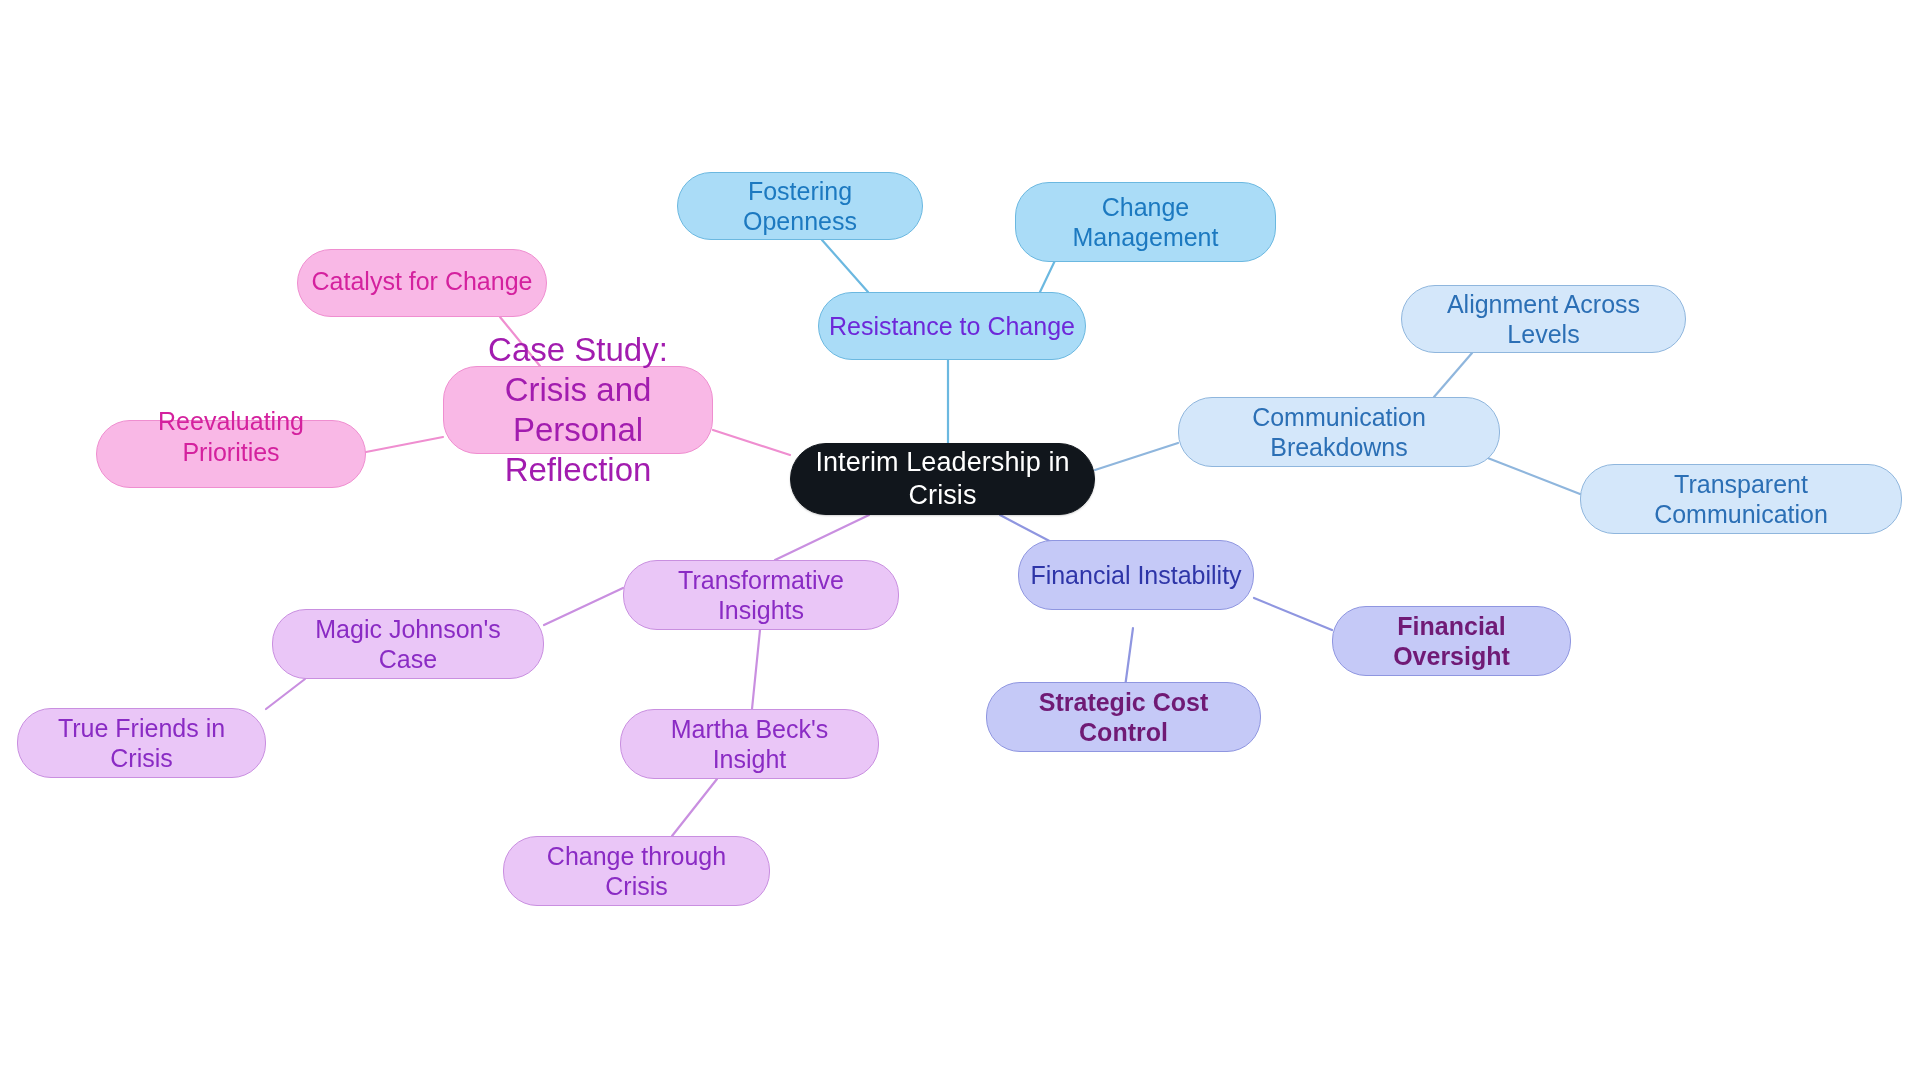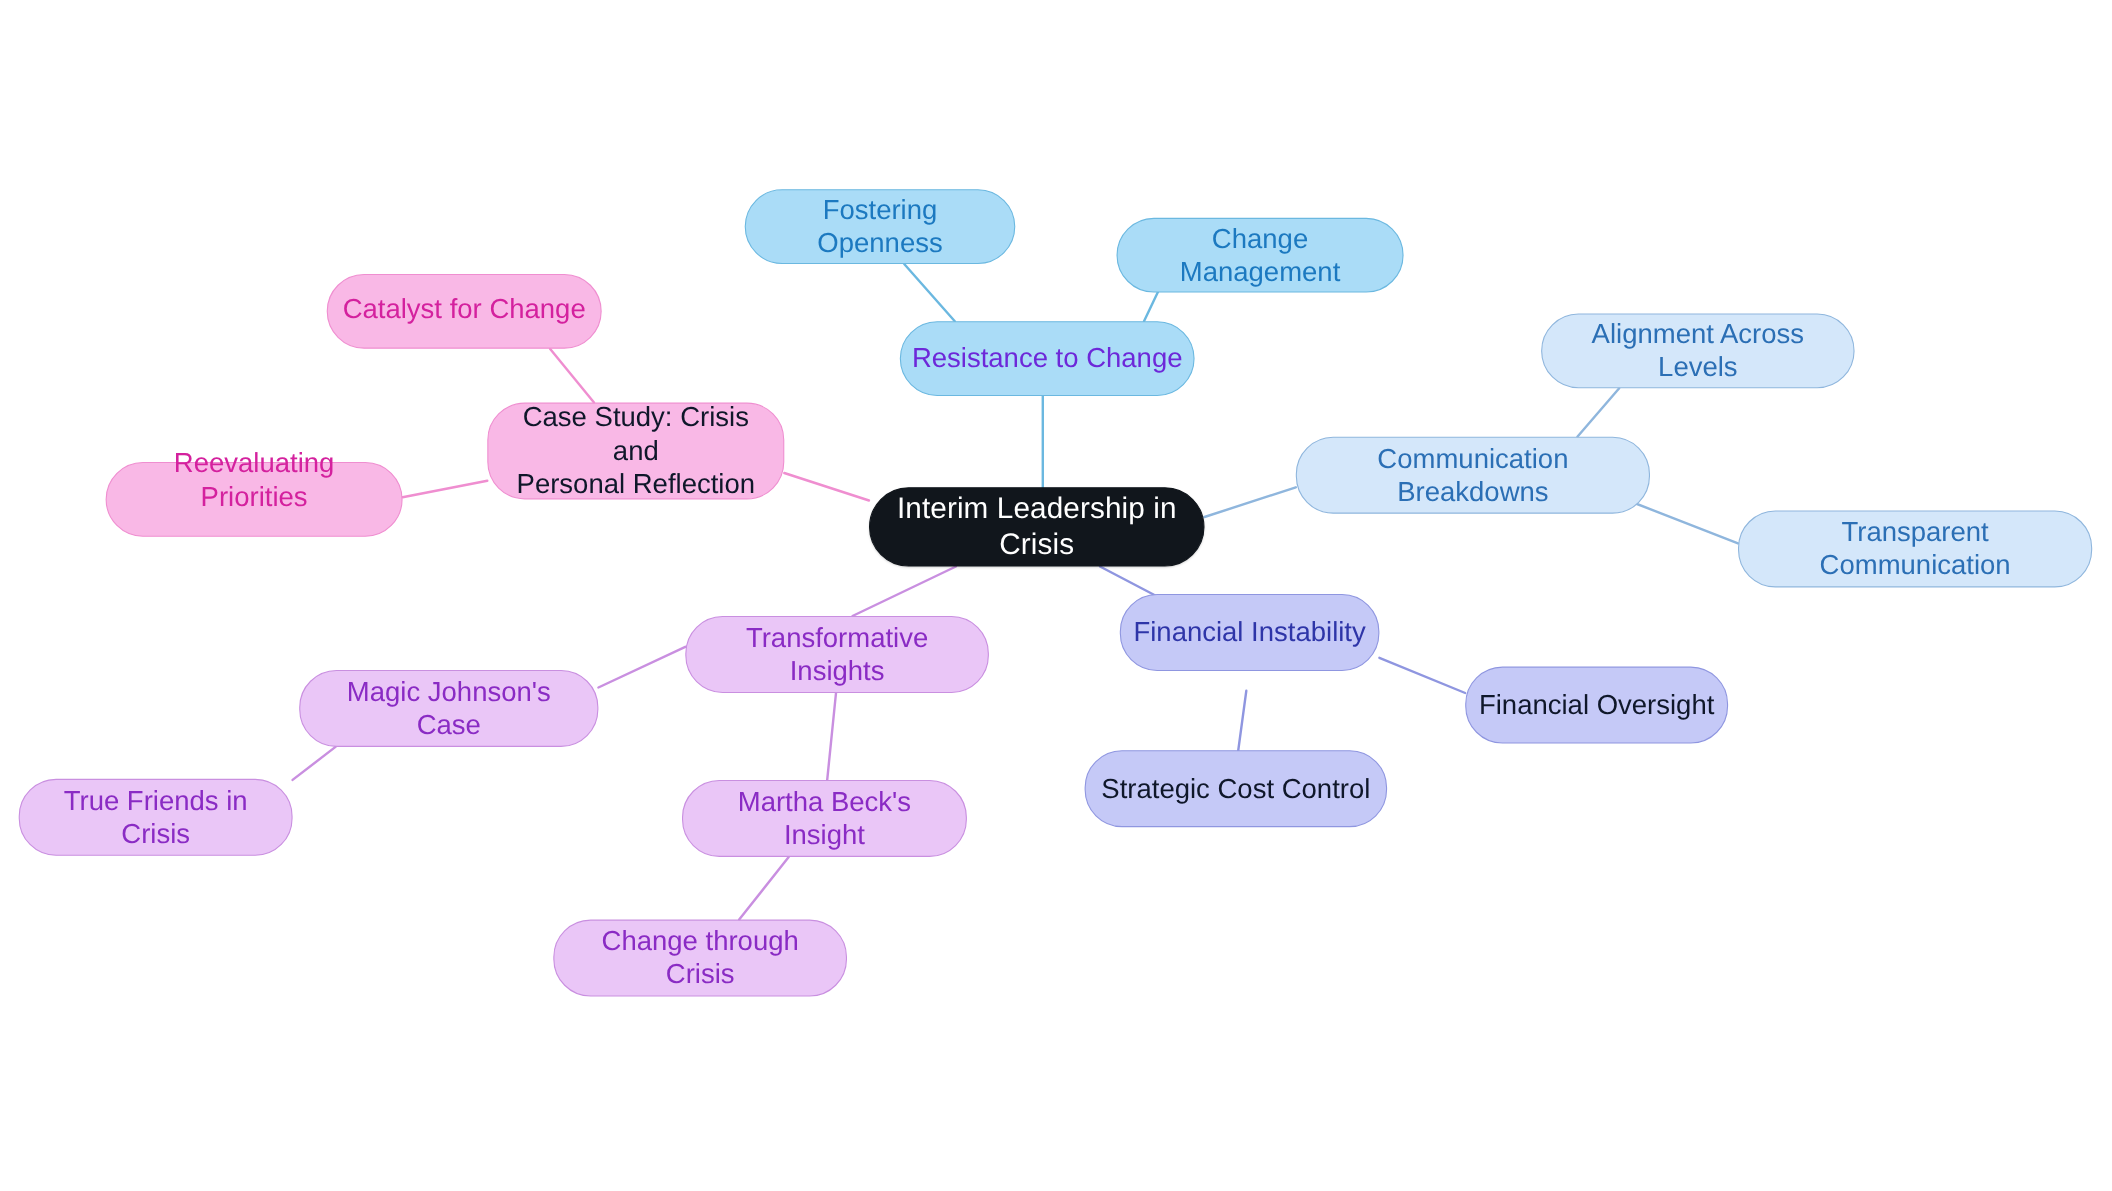--- a/index.html
+++ b/index.html
@@ -79,44 +79,45 @@
   .node-periwinkle-mid {
     background: #c5c9f7;
     border-color: #8f96e0;
     color: #2e35a8;
     border-radius: 34px;
     font-size: 25px;
   }
   .node-periwinkle-leaf {
     background: #c5c9f7;
     border-color: #8f96e0;
-    color: #0f172a;
+    color: #701a75;
     border-radius: 34px;
     font-size: 25px;
+    font-weight: bold;
   }
   .node-violet-mid {
     background: #eac6f7;
     border-color: #c98fe0;
     color: #8a2bc4;
     border-radius: 34px;
     font-size: 25px;
   }
   .node-violet-leaf {
     background: #eac6f7;
     border-color: #c98fe0;
     color: #8a2bc4;
     border-radius: 34px;
     font-size: 25px;
   }
   .node-pink-mid {
     background: #f9b8e6;
     border-color: #ef8ed0;
-    color: #0f172a;
+    color: #a21caf;
     border-radius: 34px;
-    font-size: 25px;
+    font-size: 33px;
     align-items: center;
   }
   .node-pink-leaf {
     background: #f9b8e6;
     border-color: #ef8ed0;
     color: #d4219e;
     border-radius: 34px;
     font-size: 25px;
     align-items: flex-end;
   }
@@ -141,21 +142,21 @@
       <line x1="760" y1="630" x2="752" y2="709" stroke="#c98fe0" stroke-width="2.2" stroke-linecap="round"></line>
       <line x1="717" y1="779" x2="672" y2="836" stroke="#c98fe0" stroke-width="2.2" stroke-linecap="round"></line>
       <line x1="790" y1="455" x2="713" y2="430" stroke="#ef8ed0" stroke-width="2.2" stroke-linecap="round"></line>
       <line x1="540" y1="366" x2="500" y2="317" stroke="#ef8ed0" stroke-width="2.2" stroke-linecap="round"></line>
       <line x1="443" y1="437" x2="366" y2="452" stroke="#ef8ed0" stroke-width="2.2" stroke-linecap="round"></line>
     </svg>
   <div id="node-layer">
       <div class="node node-root" style="left: 790px; top: 443px; width: 305px; height: 72px;"><span>Interim Leadership in Crisis</span></div>
       <div class="node node-blue-mid" style="left: 818px; top: 292px; width: 268px; height: 68px;"><span>Resistance to Change</span></div>
       <div class="node node-blue-leaf" style="left: 677px; top: 172px; width: 246px; height: 68px;"><span>Fostering Openness</span></div>
-      <div class="node node-blue-leaf" style="left: 1015px; top: 182px; width: 261px; height: 68px; margin-top: 16px;"><span>Change Management</span></div>
+      <div class="node node-blue-leaf" style="left: 1015px; top: 182px; width: 261px; height: 80px;"><span>Change Management</span></div>
       <div class="node node-lightblue-mid" style="left: 1178px; top: 397px; width: 322px; height: 70px;"><span>Communication Breakdowns</span></div>
       <div class="node node-lightblue-leaf" style="left: 1401px; top: 285px; width: 285px; height: 68px;"><span>Alignment Across Levels</span></div>
       <div class="node node-lightblue-leaf" style="left: 1580px; top: 464px; width: 322px; height: 70px;"><span>Transparent Communication</span></div>
       <div class="node node-periwinkle-mid" style="left: 1018px; top: 540px; width: 236px; height: 70px;"><span>Financial Instability</span></div>
       <div class="node node-periwinkle-leaf" style="left: 1332px; top: 606px; width: 239px; height: 70px;"><span>Financial Oversight</span></div>
       <div class="node node-periwinkle-leaf" style="left: 986px; top: 682px; width: 275px; height: 70px;"><span>Strategic Cost Control</span></div>
       <div class="node node-violet-mid" style="left: 623px; top: 560px; width: 276px; height: 70px;"><span>Transformative Insights</span></div>
       <div class="node node-violet-leaf" style="left: 272px; top: 609px; width: 272px; height: 70px;"><span>Magic Johnson's Case</span></div>
       <div class="node node-violet-leaf" style="left: 17px; top: 708px; width: 249px; height: 70px;"><span>True Friends in Crisis</span></div>
       <div class="node node-violet-leaf" style="left: 620px; top: 709px; width: 259px; height: 70px;"><span>Martha Beck's Insight</span></div>

